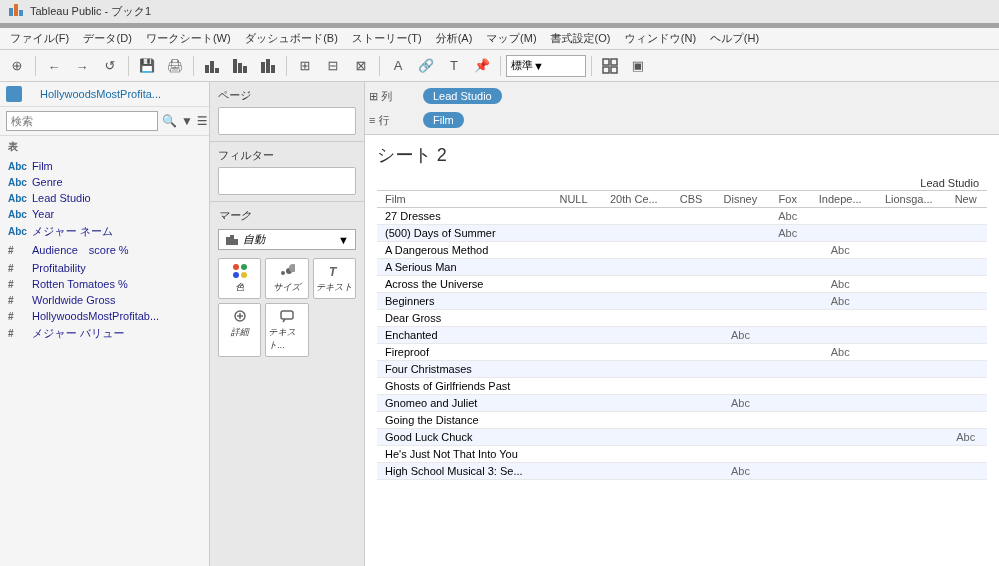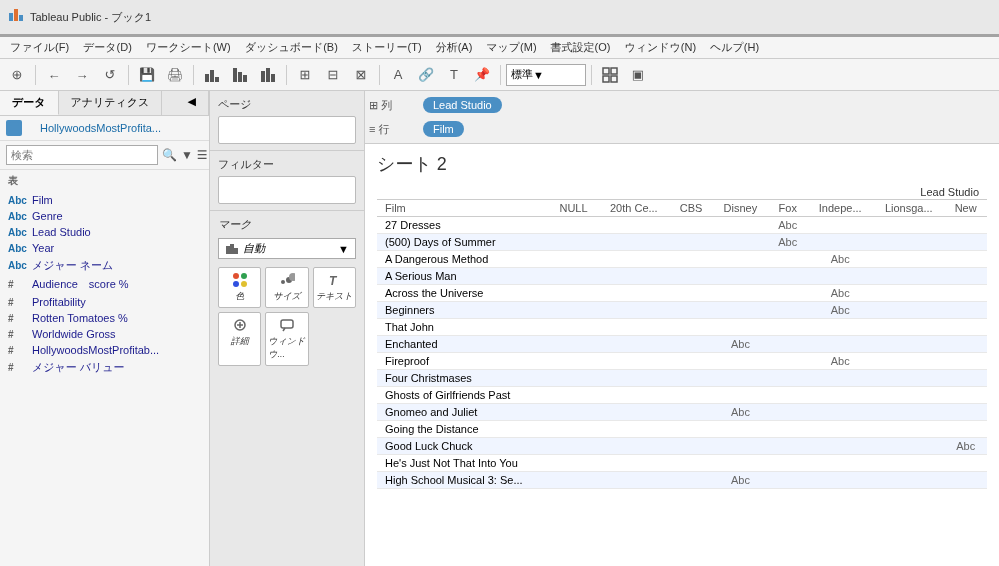--- a/index.html
+++ b/index.html
@@ -1,25 +1,25 @@
 <!DOCTYPE html>
 <html><head>
   <meta charset="utf-8">
   <style>
     * { margin: 0; padding: 0; box-sizing: border-box; }
     body { font-family: 'Meiryo', 'MS Gothic', sans-serif; font-size: 11px; background: #f0f0f0; width: 999px; height: 566px; overflow: hidden; }
 
     
     .title-bar {
       background: #e8e8e8;
-      height: 37px;
+      height: 28px;
       display: flex;
       align-items: center;
       padding: 0 8px;
-      border-bottom: 3px solid #a3a3a3;
+      border-bottom: 5px solid #a3a3a3;
       font-size: 11px;
     }
     .title-bar-icon { width: 16px; height: 16px; margin-right: 6px; }
     .title-bar-text { font-size: 11px; color: #333; }
 
     
     .menu-bar {
       background: #f5f5f5;
       height: 22px;
       display: flex;
@@ -377,26 +377,20 @@
         <rect x="2" y="10" width="6" height="6" fill="none" stroke="#555" stroke-width="1.5"></rect>
         <rect x="10" y="10" width="6" height="6" fill="none" stroke="#555" stroke-width="1.5"></rect>
       </svg>
   </div>
   <div class="toolbar-btn">▣</div>
 </div>
 
 <div class="main-layout">
 
   <div class="left-panel">
-    <div class="panel-tabs">
-      <div class="panel-tab active">データ</div>
-      <div class="panel-tab">アナリティクス</div>
-      <div style="flex:1"></div>
-      <div class="panel-tab">◀</div>
-    </div>
 
     <div class="data-source">
       <div class="data-source-icon">
         <svg width="14" height="14" viewBox="0 0 14 14">
           <ellipse cx="7" cy="3" rx="5" ry="2" fill="#4a8fc4"></ellipse>
           <rect x="2" y="3" width="10" height="8" fill="#4a8fc4" opacity="0.7"></rect>
           <ellipse cx="7" cy="11" rx="5" ry="2" fill="#4a8fc4"></ellipse>
         </svg>
       </div>
       <span class="data-source-name">HollywoodsMostProfita...</span>
@@ -509,21 +503,21 @@
             <line x1="8" y1="5" x2="8" y2="11" stroke="#666" stroke-width="1.5"></line>
             <line x1="5" y1="8" x2="11" y2="8" stroke="#666" stroke-width="1.5"></line>
           </svg>
           <span>詳細</span>
         </div>
         <div class="marks-control-btn">
           <svg width="16" height="16" viewBox="0 0 16 16">
             <rect x="2" y="3" width="12" height="8" rx="2" fill="none" stroke="#666" stroke-width="1.5"></rect>
             <line x1="6" y1="11" x2="4" y2="14" stroke="#666" stroke-width="1.5"></line>
           </svg>
-          <span>ウィンドウ...</span>
+          <span>テキスト...</span>
         </div>
       </div>
     </div>
   </div>
 
   <div class="right-area">
 
     <div class="shelf-area">
       <div class="shelf-row">
         <div class="shelf-label">
@@ -621,21 +615,21 @@
               <td style="text-align: center;"></td>
               <td style="text-align: center;"></td>
               <td style="text-align: center;"></td>
               <td style="text-align: center;"></td>
               <td style="text-align: center;"></td>
               <td class="abc-text" style="text-align: center;">Abc</td>
               <td style="text-align: center;"></td>
               <td style="text-align: center;"></td>
             </tr>
             <tr>
-              <td>That John</td>
+              <td>Dear Gross</td>
               <td style="text-align: center;"></td>
               <td style="text-align: center;"></td>
               <td style="text-align: center;"></td>
               <td style="text-align: center;"></td>
               <td style="text-align: center;"></td>
               <td style="text-align: center;"></td>
               <td style="text-align: center;"></td>
               <td style="text-align: center;"></td>
             </tr>
             <tr class="alt">

